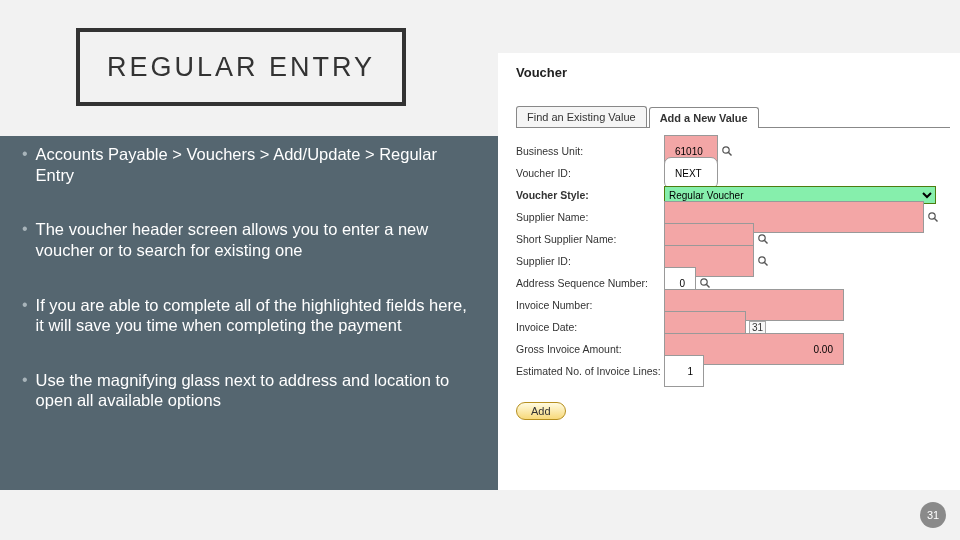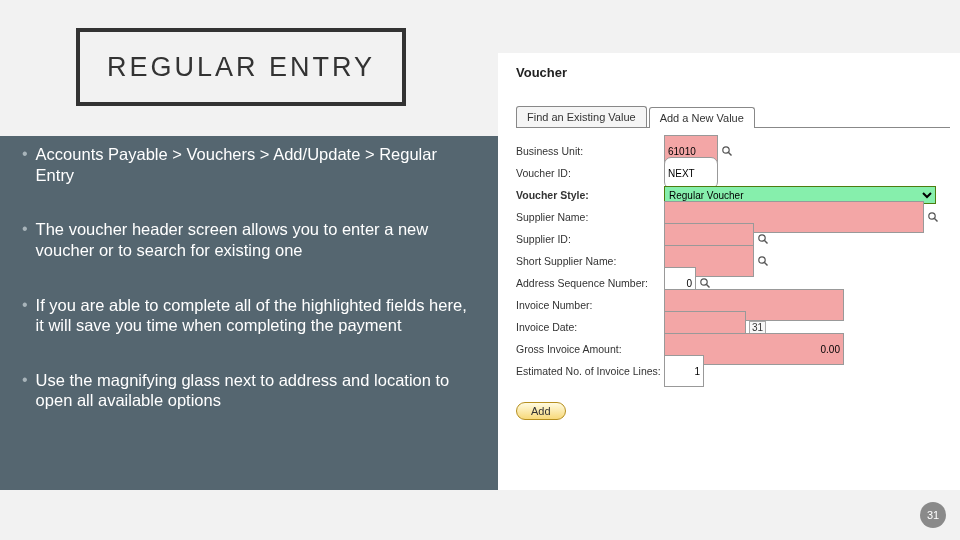--- a/index.html
+++ b/index.html
@@ -82,21 +82,21 @@
     font-size: 11px;
     border: 1px solid #888;
     border-bottom: none;
     background: #f5f5f5;
     margin-right: 2px;
     cursor: pointer;
     border-radius: 3px 3px 0 0;
   }
   .tab.active {
     background: #fff;
-    font-weight: normal;
+    font-weight: bold;
     position: relative;
     top: 1px;
   }
   .form-row {
     display: flex;
     align-items: center;
     margin-bottom: 4px;
     height: 18px;
   }
   .form-label {
@@ -104,21 +104,21 @@
     font-size: 10.5px;
     color: #333;
   }
   .form-label.bold {
     font-weight: bold;
   }
   .form-input {
     height: 32px;
     border: 1px solid #999;
     font-size: 10px;
-    padding: 0 3px;
+    padding: 0 10px;
     background: #fff;
   }
   .form-input.hl {
     background: #f3a6a6;
   }
   .form-select {
     height: 18px;
     border: 1px solid #4d7c0f;
     font-size: 10px;
     background: #86efac;
@@ -227,32 +227,32 @@
     <input class="form-input hl" style="width: 260px;">
     <span class="lookup">
         <svg width="12" height="12" viewBox="0 0 12 12">
           <circle cx="5" cy="5" r="3.2" fill="none" stroke="#555" stroke-width="1.2"></circle>
           <line x1="7.5" y1="7.5" x2="10.5" y2="10.5" stroke="#555" stroke-width="1.4"></line>
         </svg>
       </span>
   </div>
 
   <div class="form-row">
+    <span class="form-label">Short Supplier Name:</span>
+    <input class="form-input hl" style="width: 90px;">
+    <span class="lookup">
+        <svg width="12" height="12" viewBox="0 0 12 12">
+          <circle cx="5" cy="5" r="3.2" fill="none" stroke="#555" stroke-width="1.2"></circle>
+          <line x1="7.5" y1="7.5" x2="10.5" y2="10.5" stroke="#555" stroke-width="1.4"></line>
+        </svg>
+      </span>
+  </div>
+
+  <div class="form-row">
     <span class="form-label">Supplier ID:</span>
-    <input class="form-input hl" style="width: 90px;">
-    <span class="lookup">
-        <svg width="12" height="12" viewBox="0 0 12 12">
-          <circle cx="5" cy="5" r="3.2" fill="none" stroke="#555" stroke-width="1.2"></circle>
-          <line x1="7.5" y1="7.5" x2="10.5" y2="10.5" stroke="#555" stroke-width="1.4"></line>
-        </svg>
-      </span>
-  </div>
-
-  <div class="form-row">
-    <span class="form-label">Short Supplier Name:</span>
     <input class="form-input hl" style="width: 90px;">
     <span class="lookup">
         <svg width="12" height="12" viewBox="0 0 12 12">
           <circle cx="5" cy="5" r="3.2" fill="none" stroke="#555" stroke-width="1.2"></circle>
           <line x1="7.5" y1="7.5" x2="10.5" y2="10.5" stroke="#555" stroke-width="1.4"></line>
         </svg>
       </span>
   </div>
 
 

